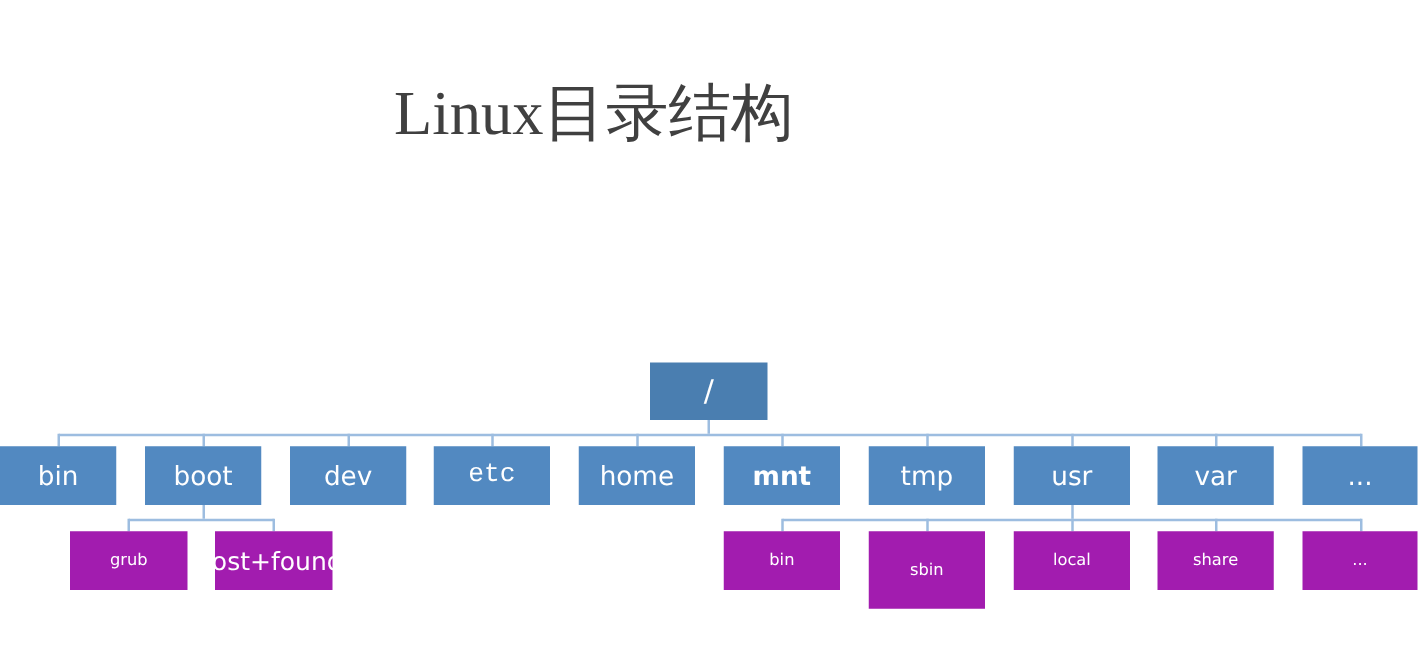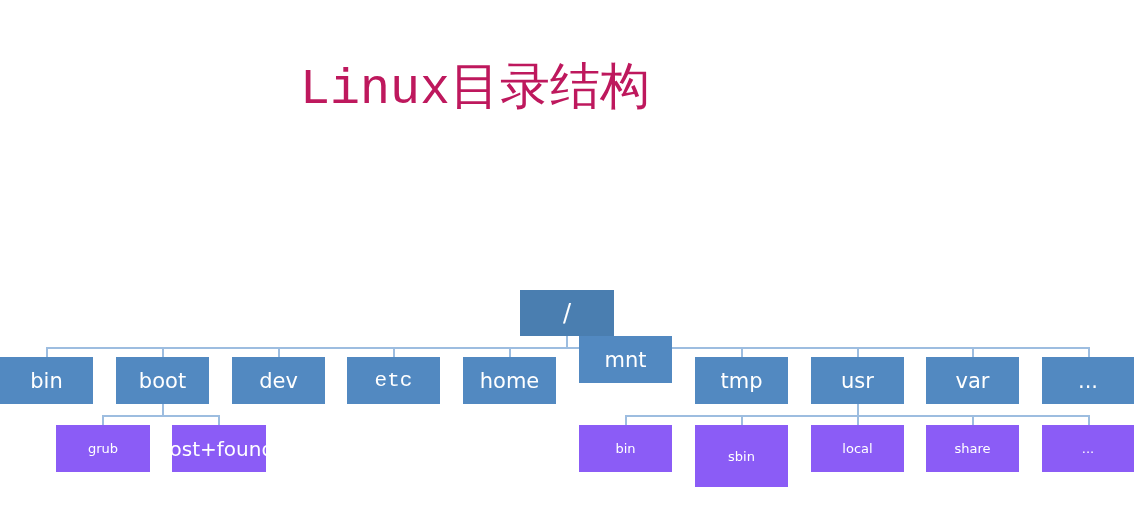--- a/index.html
+++ b/index.html
@@ -1,25 +1,25 @@
 <!DOCTYPE html>
 <html><head>
 <meta charset="utf-8">
 <style>
   html, body { margin:0; padding:0; background:#ffffff; }
   body { width:1134px; height:532px; position:relative; overflow:hidden;
          font-family:"Liberation Sans", "DejaVu Sans", sans-serif; }
   #title { position:absolute; left:0; width:950px; top:58px; text-align:center;
-           font-size:50px; line-height:64px; color:#be185d; font-family:Liberation Mono, monospace; }
+           font-size:50px; line-height:64px; color:#404040; font-family:Liberation Serif, serif; }
   #tree { position:absolute; left:0; top:0; width:1134px; height:532px; }
   .node { position:absolute; color:#ffffff; display:flex; align-items:center; justify-content:center;
           box-sizing:border-box; font-family:"DejaVu Sans", sans-serif; }
   .l0 { background:#4a7eb0; font-size:24px; }
   .l1 { background:#5289c1; font-size:21px; }
-  .l2 { background:#8b5cf6; font-size:13px; }
+  .l2 { background:#a21caf; font-size:13px; }
   .l2.big { font-size:20px; }
   .line { position:absolute; background:#9dbde0; }
 </style>
 </head>
 <body>
 
 <div id="title">Linux目录结构</div>
 <div id="tree">
     <div class="node l0" style="left: 520px; top: 290px; width: 94px; height: 46px;">/</div>
     <div class="line" style="left: 566px; top: 336px; width: 2px; height: 11px;"></div>
@@ -34,21 +34,21 @@
     <div class="node l2" style="left: 56px; top: 425px; width: 94px; height: 47px;">grub</div>
     <div class="line" style="left: 217.5px; top: 415px; width: 2px; height: 10px;"></div>
     <div class="node l2 big" style="left: 172px; top: 425px; width: 94px; height: 47px;">lost+found</div>
     <div class="line" style="left: 277.5px; top: 347px; width: 2px; height: 10px;"></div>
     <div class="node l1" style="left: 232px; top: 357px; width: 93px; height: 47px;">dev</div>
     <div class="line" style="left: 392.5px; top: 347px; width: 2px; height: 10px;"></div>
     <div class="node l1" style="left: 347px; top: 357px; width: 93px; height: 47px; font-family: Liberation Mono, monospace;">etc</div>
     <div class="line" style="left: 508.5px; top: 347px; width: 2px; height: 10px;"></div>
     <div class="node l1" style="left: 463px; top: 357px; width: 93px; height: 47px;">home</div>
     <div class="line" style="left: 624.5px; top: 347px; width: 2px; height: 10px;"></div>
-    <div class="node l1" style="left: 579px; top: 336px; width: 93px; height: 47px;">mnt</div>
+    <div class="node l1" style="left: 579px; top: 357px; width: 93px; height: 47px; font-weight: bold;">mnt</div>
     <div class="line" style="left: 740.5px; top: 347px; width: 2px; height: 10px;"></div>
     <div class="node l1" style="left: 695px; top: 357px; width: 93px; height: 47px;">tmp</div>
     <div class="line" style="left: 856.5px; top: 347px; width: 2px; height: 10px;"></div>
     <div class="node l1" style="left: 811px; top: 357px; width: 93px; height: 47px;">usr</div>
     <div class="line" style="left: 856.5px; top: 404px; width: 2px; height: 11px;"></div>
     <div class="line" style="left: 625.5px; top: 415px; width: 463px; height: 2px;"></div>
     <div class="line" style="left: 624.5px; top: 415px; width: 2px; height: 10px;"></div>
     <div class="node l2" style="left: 579px; top: 425px; width: 93px; height: 47px;">bin</div>
     <div class="line" style="left: 740.5px; top: 415px; width: 2px; height: 10px;"></div>
     <div class="node l2" style="left: 695px; top: 425px; width: 93px; height: 62px;">sbin</div>

